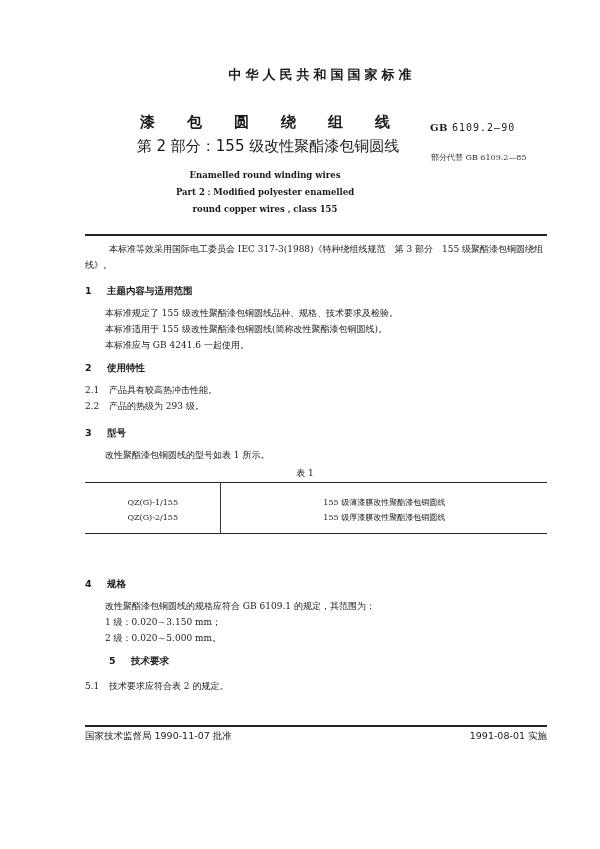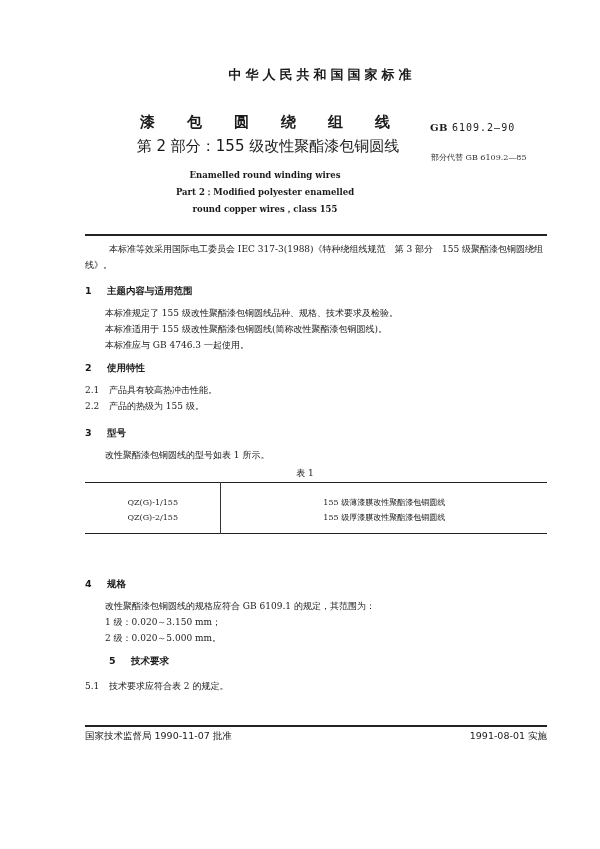--- a/index.html
+++ b/index.html
@@ -82,32 +82,32 @@
 <div class="abs rule" style="top:234px; left:85px; width:462px;"></div>
 
 <div class="abs para indent" style="top:241px; left:85px; width:462px;">本标准等效采用国际电工委员会 IEC 317-3(1988)《特种绕组线规范　第 3 部分　155 级聚酯漆包铜圆绕组线》。</div>
 
 <div class="abs heading" style="top:285px; left:85px;">
   <span class="no">1</span><span>主题内容与适用范围</span>
 </div>
 <div class="abs para" style="top:305px; left:105px; width:440px;">
   <div>本标准规定了 155 级改性聚酯漆包铜圆线品种、规格、技术要求及检验。</div>
   <div>本标准适用于 155 级改性聚酯漆包铜圆线(简称改性聚酯漆包铜圆线)。</div>
-  <div>本标准应与 GB 4746.3 一起使用。</div>
+  <div>本标准应与 GB 4241.6 一起使用。</div>
 </div>
 
 <div class="abs heading" style="top:362px; left:85px;">
   <span class="no">2</span><span>使用特性</span>
 </div>
 <div class="abs para" style="top:382px; left:85px; width:460px;">
   <div class="item">
     <span class="no">2.1</span><span>产品具有较高热冲击性能。</span>
   </div>
   <div class="item">
-    <span class="no">2.2</span><span>产品的热级为 155 级。</span>
+    <span class="no">2.2</span><span>产品的热级为 293 级。</span>
   </div>
 </div>
 
 <div class="abs heading" style="top:427px; left:85px;">
   <span class="no">3</span><span>型号</span>
 </div>
 <div class="abs para" style="top:447px; left:105px; width:440px;">改性聚酯漆包铜圆线的型号如表 1 所示。</div>
 
 <div class="abs para" style="top:465px; left:0; width:600px; text-align:center; font-size:9px; padding-left:10px; box-sizing:border-box;">表 1</div>
 <table class="abs t1" style="top:482px; left:85px; width:462px; border-top:1.5px solid #222; border-bottom:1.5px solid #222;">

